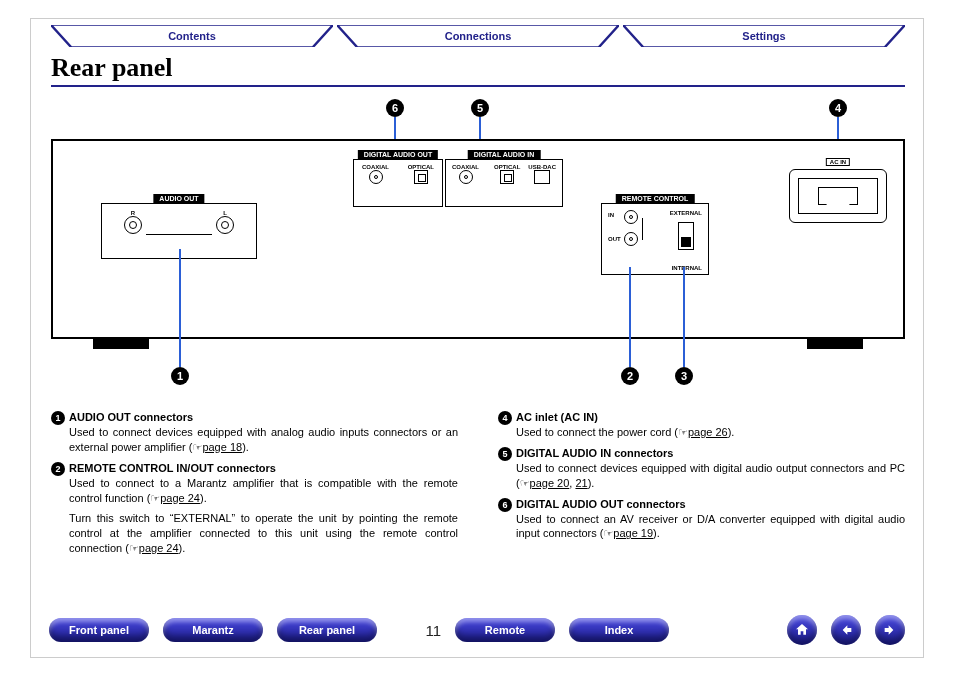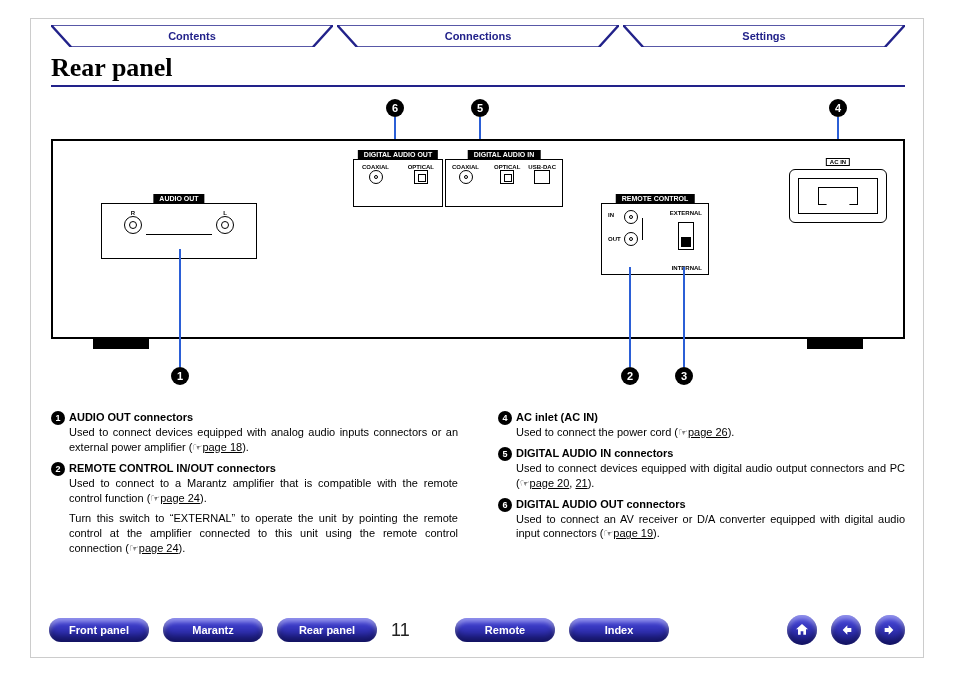--- a/index.html
+++ b/index.html
@@ -189,23 +189,23 @@
     border: none;
     border-radius: 12px;
     background: linear-gradient(#4a4ae0, #1a1a8a);
     color: #fff;
     font-size: 11px;
     font-weight: bold;
     box-shadow: inset 0 -6px 6px rgba(0,0,0,.3), inset 0 4px 4px rgba(255,255,255,.4);
     cursor: pointer;
   }
   .page-num {
-    font-size: 18px;
+    font-size: 15px;
     color: #222;
-    width: 50px; text-align: left;
+    width: 50px; text-align: right;
   }
   .nav-circ {
     width: 30px; height: 30px;
     border-radius: 50%;
     background: linear-gradient(#4a4ae0, #1a1a8a);
     display: flex; align-items: center; justify-content: center;
     cursor: pointer;
     box-shadow: inset 0 -6px 6px rgba(0,0,0,.3), inset 0 4px 4px rgba(255,255,255,.4);
   }
   .nav-circ svg { width: 16px; height: 16px; }

